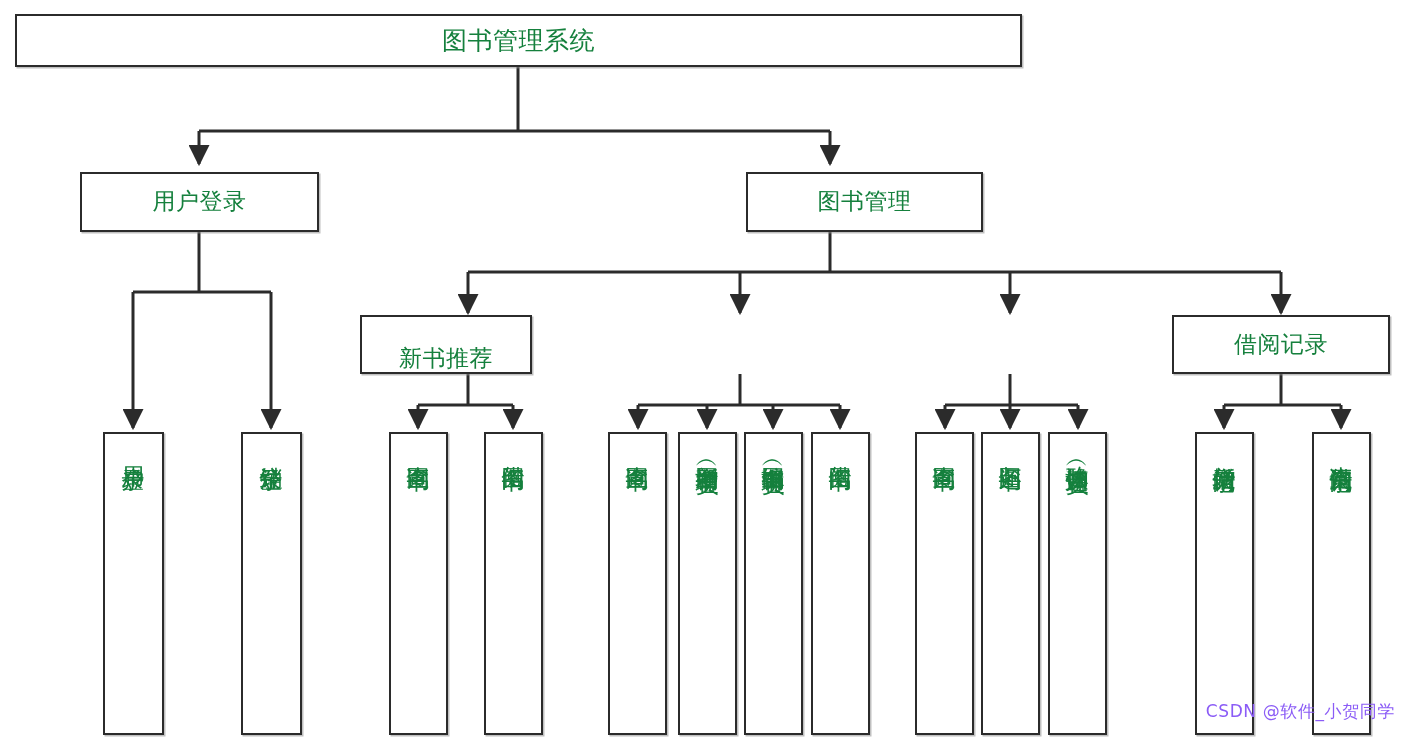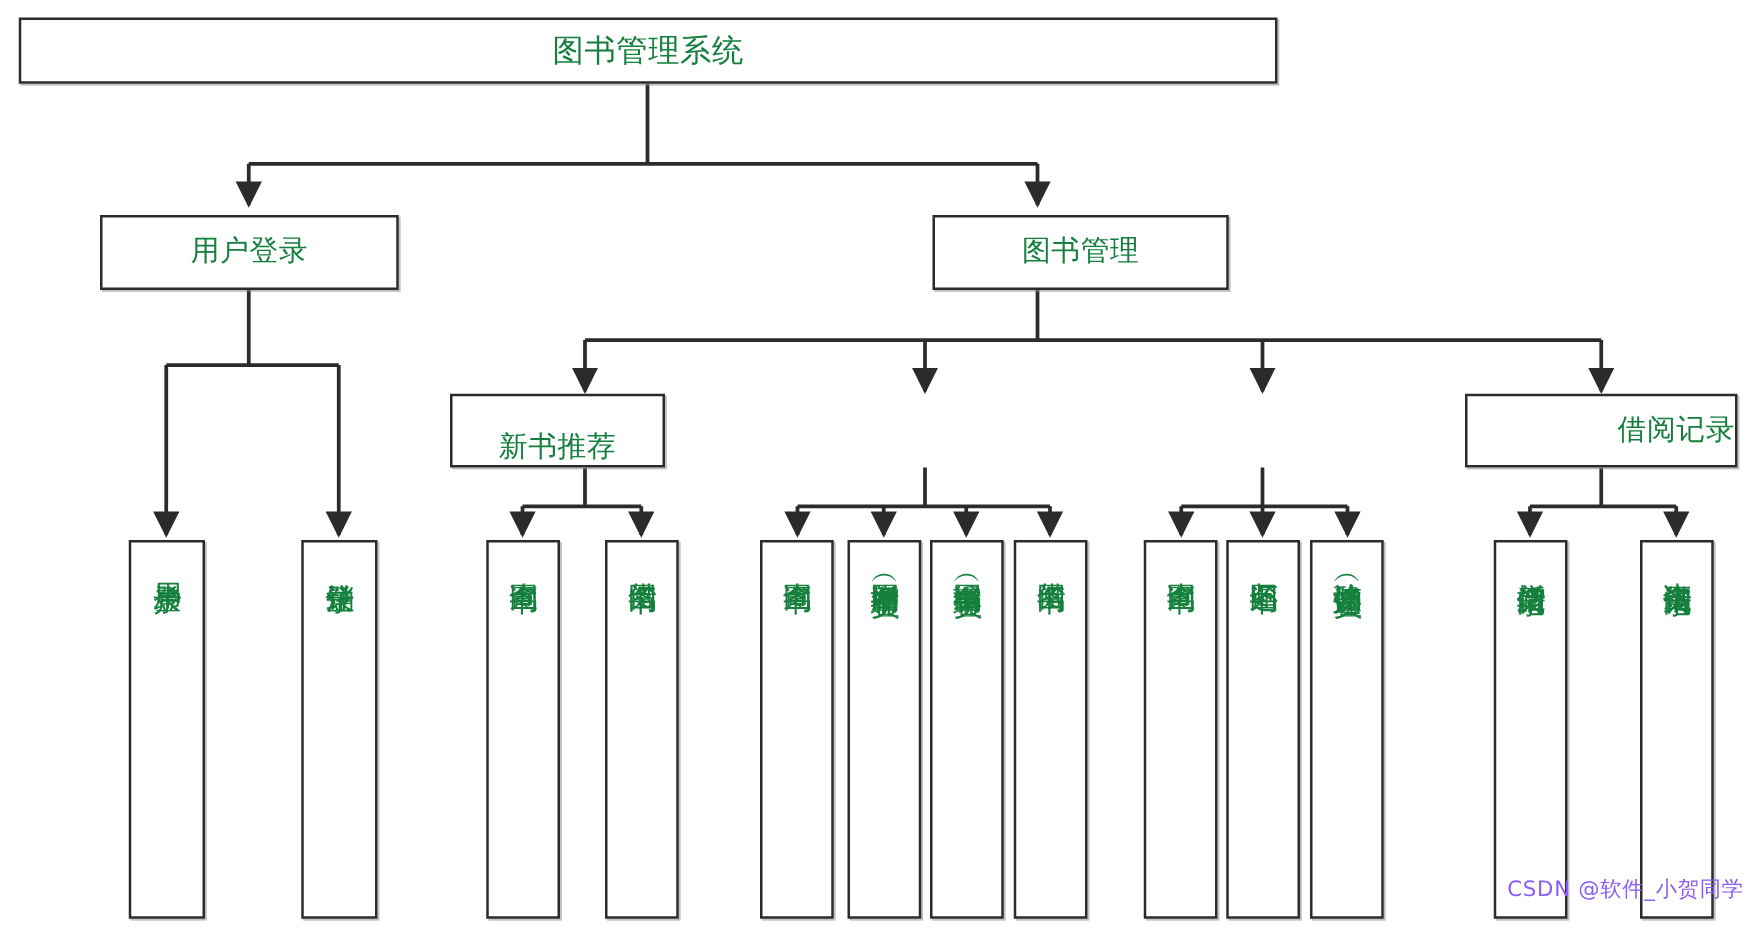--- a/index.html
+++ b/index.html
@@ -145,21 +145,21 @@
   <div class="node level-1" style="left:712px; top:172px; width:237px; height:60px;margin-left:34px;">
     <span class="label">图书管理</span>
   </div>
 
   <div class="node level-2" style="left:360px; top:315px; width:172px; height:59px;align-items:flex-end;">
     <span class="label">新书推荐</span>
   </div>
 
 
 
-  <div class="node level-2" style="left:1172px; top:315px; width:218px; height:59px;justify-content:flex-end;">
+  <div class="node level-2" style="left:1172px; top:315px; width:218px; height:59px;">
     <span class="label">借阅记录</span>
   </div>
 
   <div class="node leaf" style="left:103px; top:432px; width:61px; height:303px;">
     <span class="label">用户登录</span>
   </div>
 
   <div class="node leaf" style="left:241px; top:432px; width:61px; height:303px;">
     <span class="label">注销登录</span>
   </div>

